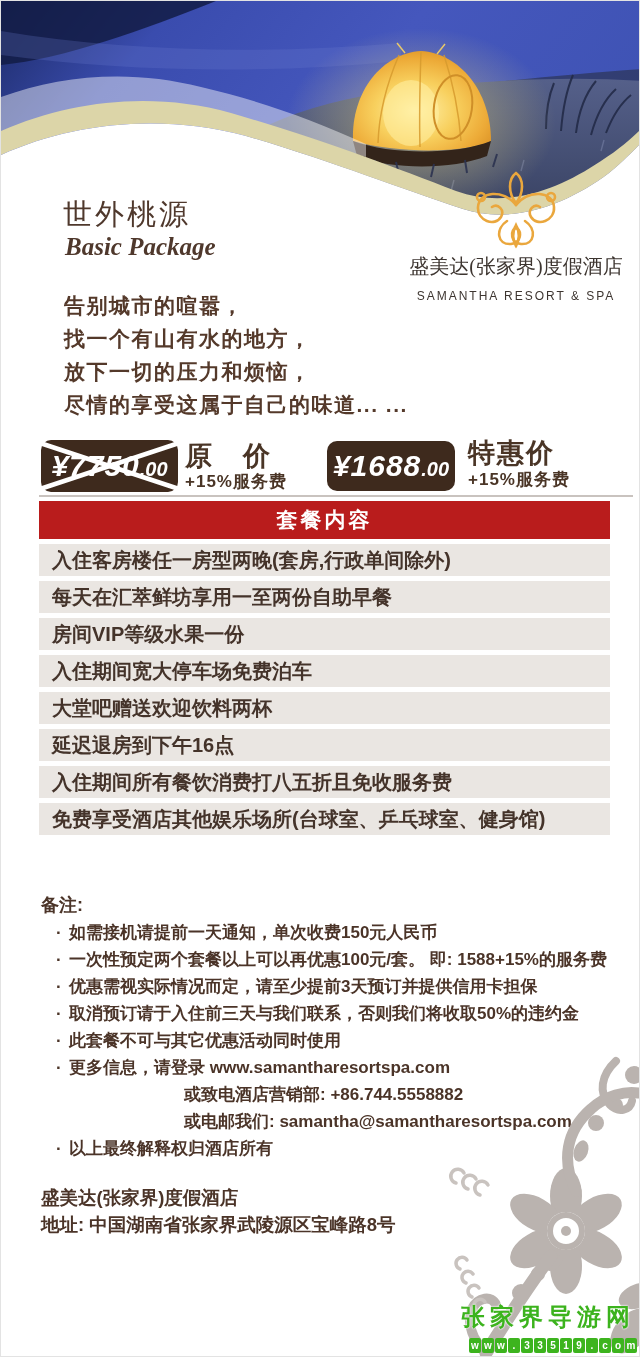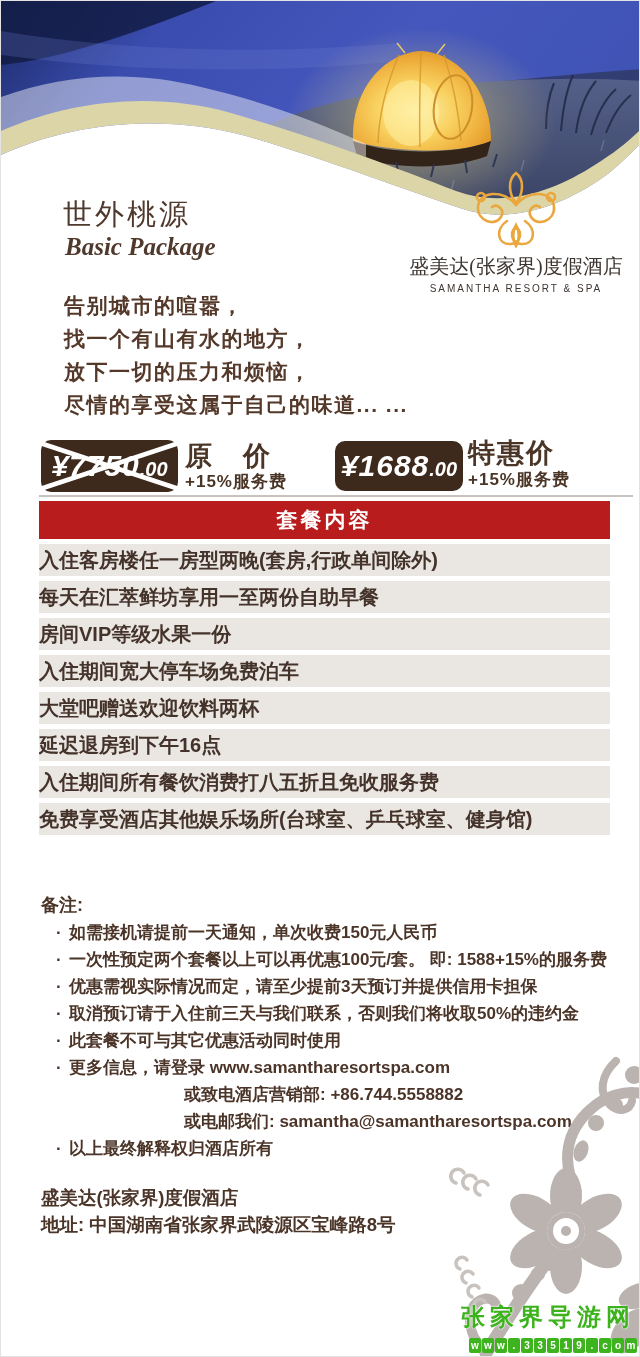--- a/index.html
+++ b/index.html
@@ -10,47 +10,47 @@
   .hero-photo,.wave-overlay{position:absolute;left:0;top:0;width:640px;height:270px;}
 
   
   .title-cn{position:absolute;left:62px;top:194px;font-size:29px;letter-spacing:3px;color:#4f382c;font-weight:500;}
   .title-en{position:absolute;left:64px;top:232px;font-family:"Liberation Serif",serif;font-style:italic;font-weight:bold;font-size:25px;color:#4f382c;}
 
   
   .logo-block{position:absolute;left:392px;top:166px;width:246px;text-align:center;}
   .logo-ornament{display:block;margin:0 auto;width:110px;height:85px;}
   .logo-cn{font-family:"Liberation Serif",serif;font-size:20px;color:#3d3530;margin-top:1px;white-space:nowrap;}
-  .logo-en{font-size:10px;letter-spacing:2px;color:#3d3530;margin-top:3px;}
+  .logo-en{font-size:12px;letter-spacing:2px;color:#3d3530;margin-top:9px;}
 
   
   .intro{position:absolute;left:63px;top:288px;color:#54392a;font-weight:bold;font-size:21px;letter-spacing:1.5px;}
   .intro-line{height:33px;line-height:33px;}
 
   
   .price-box{position:absolute;background:#3e2a1d;border-radius:10px;color:#fff;text-align:center;font-weight:800;font-style:italic;}
   .price-box .price{font-size:30px;letter-spacing:1px;}
   .price-box .cents{font-size:20px;font-weight:800;}
   .box-original{left:40px;top:439px;width:137px;height:52px;line-height:52px;}
-  .box-special{left:334px;top:440px;width:128px;height:50px;line-height:50px;}
+  .box-special{left:326px;top:440px;width:128px;height:50px;line-height:50px;}
   .cross-svg{position:absolute;left:-6px;top:-4px;overflow:visible;}
   .price-label{position:absolute;color:#4a3526;font-weight:bold;}
   .lbl-main{font-size:27px;letter-spacing:2px;}
   .lbl-fee{font-size:17px;letter-spacing:1px;}
   .lbl-orig-main{left:184px;top:437px;}
   .lbl-orig-fee{left:184px;top:469px;}
   .lbl-spec-main{left:467px;top:434px;}
   .lbl-spec-fee{left:467px;top:467px;}
 
   .divider{position:absolute;left:38px;top:494px;width:594px;height:2px;background:#c9c3bf;}
 
   
   .pkg{position:absolute;left:38px;top:500px;width:571px;}
   .pkg-header{height:38px;line-height:38px;background:#b91c1c;color:#ffffff;font-size:21px;letter-spacing:3px;text-align:center;font-weight:bold;}
-  .pkg-row{margin-top:5px;height:32px;line-height:32px;background:#eae6e2;color:#44332a;font-size:20px;font-weight:bold;box-sizing:border-box;white-space:nowrap;overflow:hidden;}
+  .pkg-row{margin-top:5px;height:32px;line-height:32px;background:#eae6e2;color:#44332a;font-size:20px;font-weight:bold;padding-left:13px;box-sizing:border-box;white-space:nowrap;overflow:hidden;}
 
   
   .notes{position:absolute;left:40px;top:891px;width:582px;color:#4b3428;}
   .notes-title{font-size:18px;font-weight:bold;height:27px;line-height:27px;}
   .note-line{font-size:17px;font-weight:bold;height:27px;line-height:27px;padding-left:15px;white-space:nowrap;}
   .note-line.indent{padding-left:130px;}
   .note-marker{display:inline-block;width:13px;}
 
   
   .footer{position:absolute;left:40px;top:1183px;color:#4b3428;font-weight:bold;font-size:18.5px;line-height:27px;z-index:3;}

